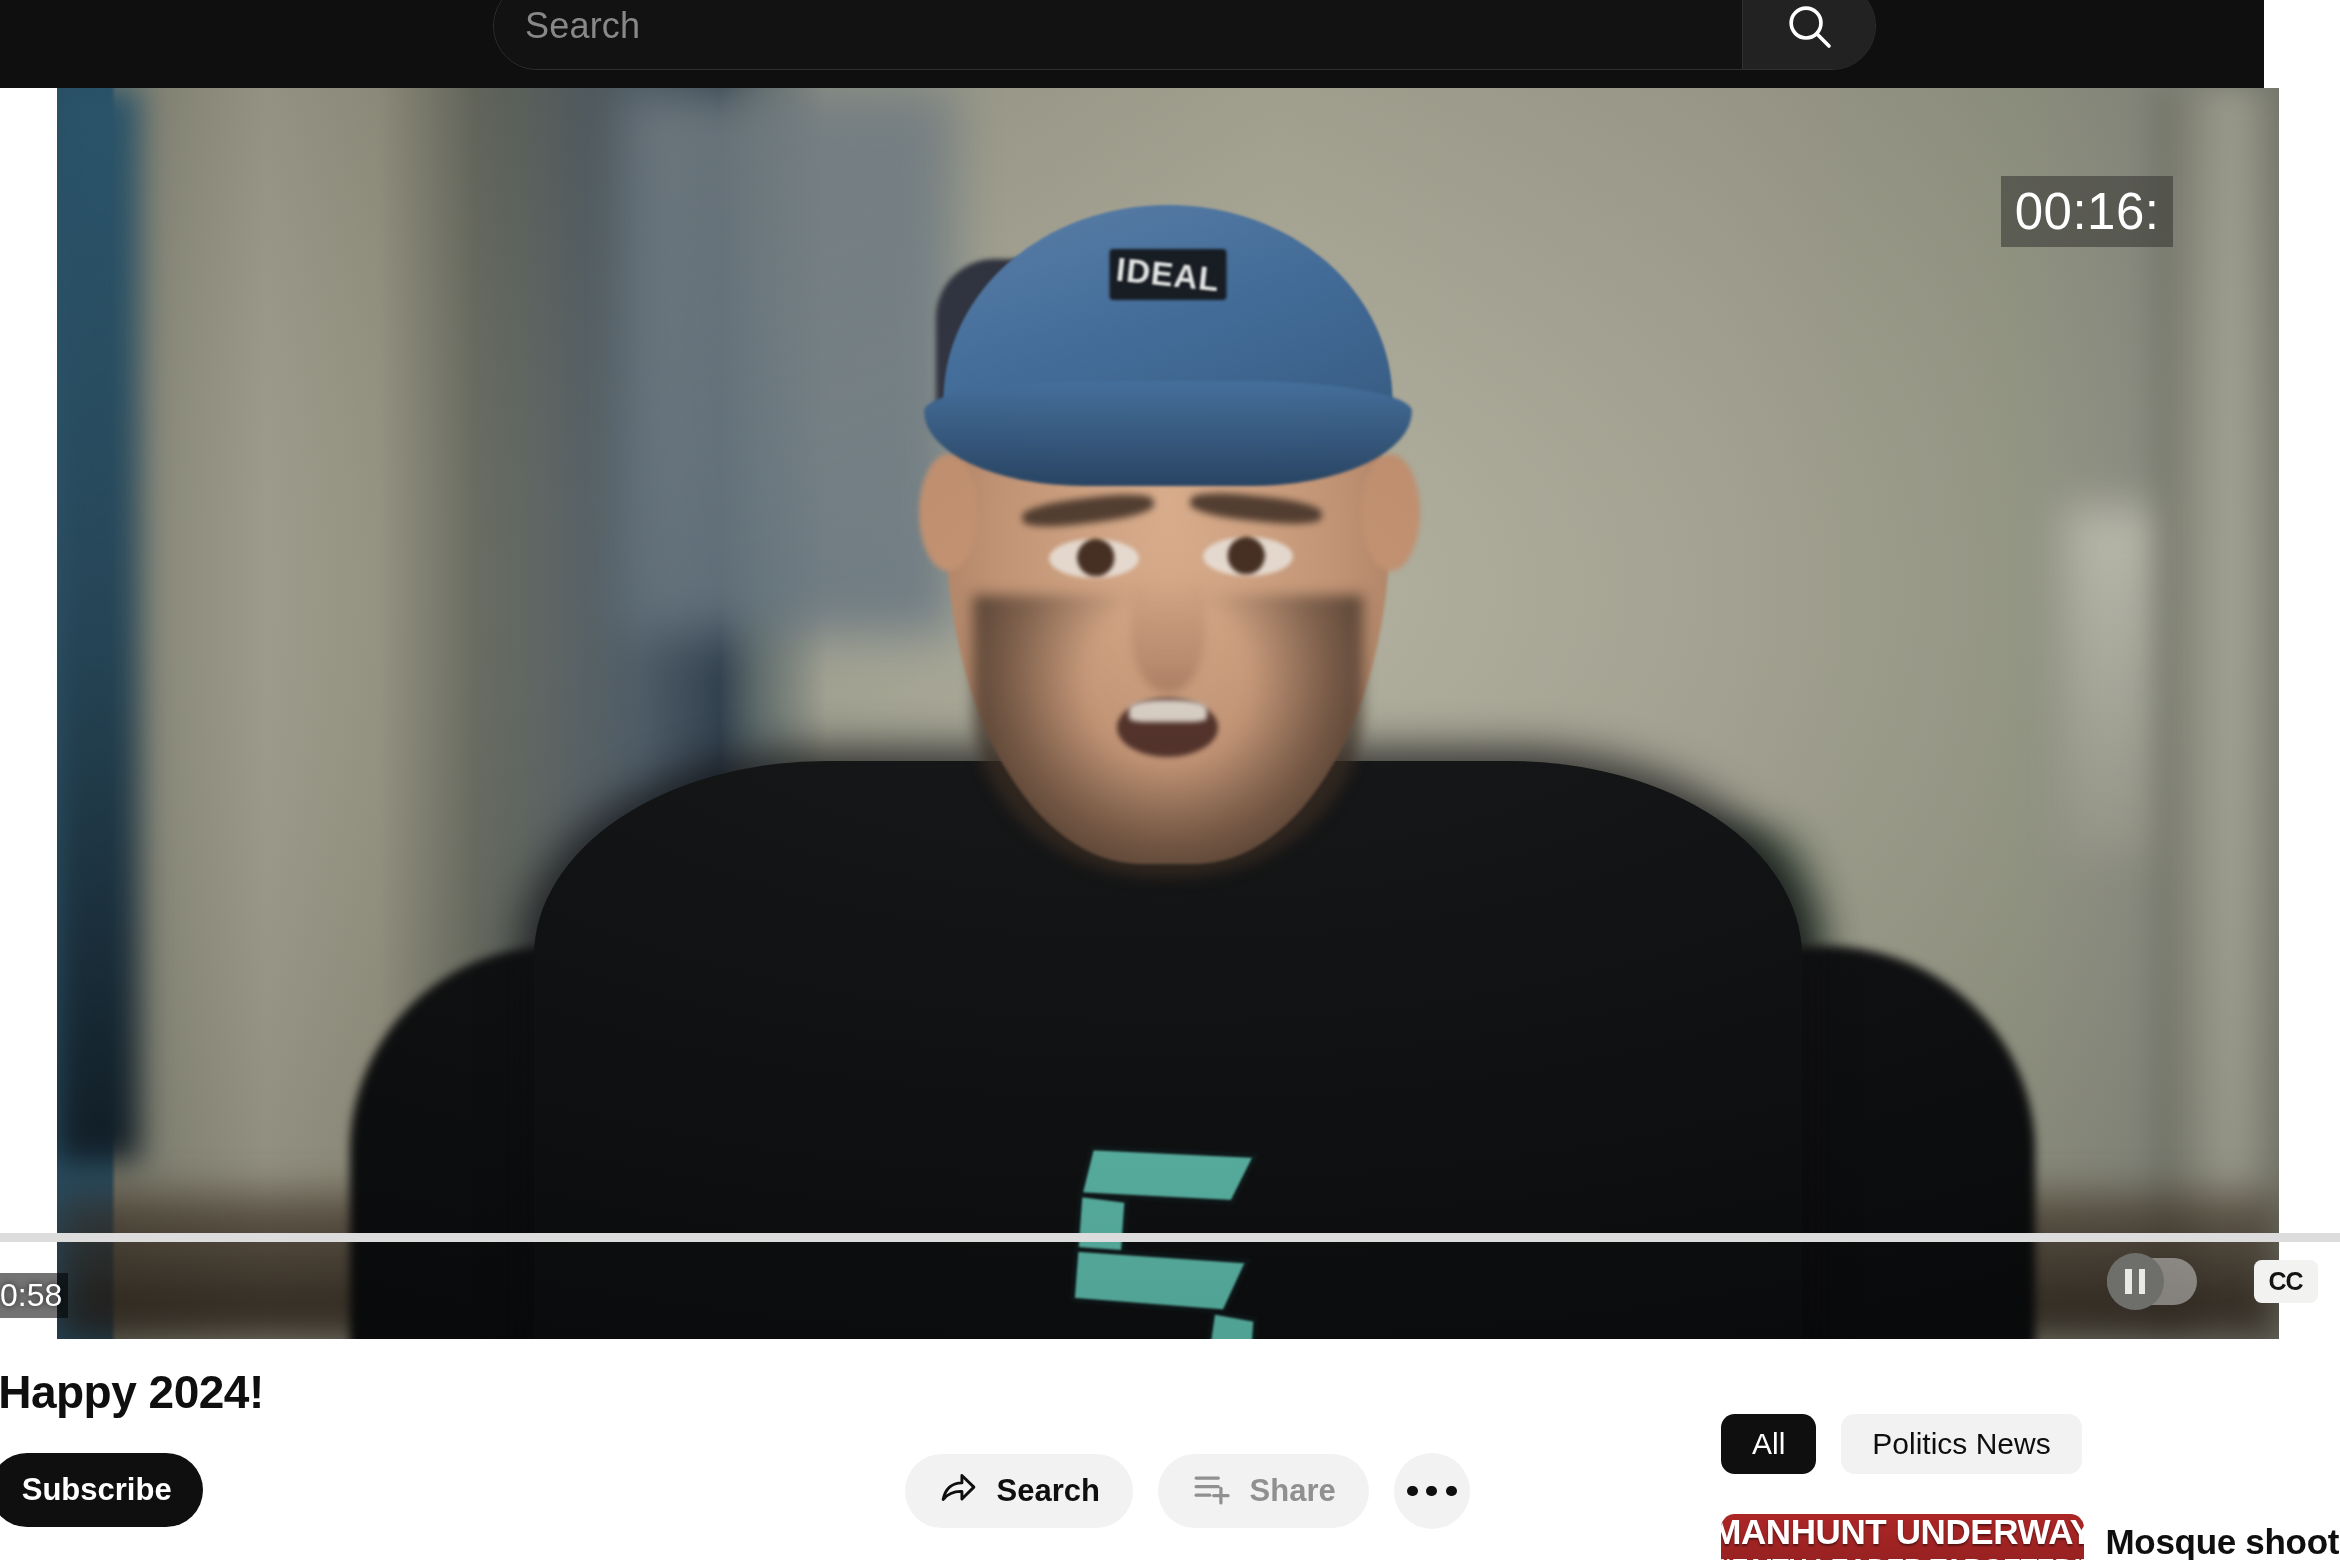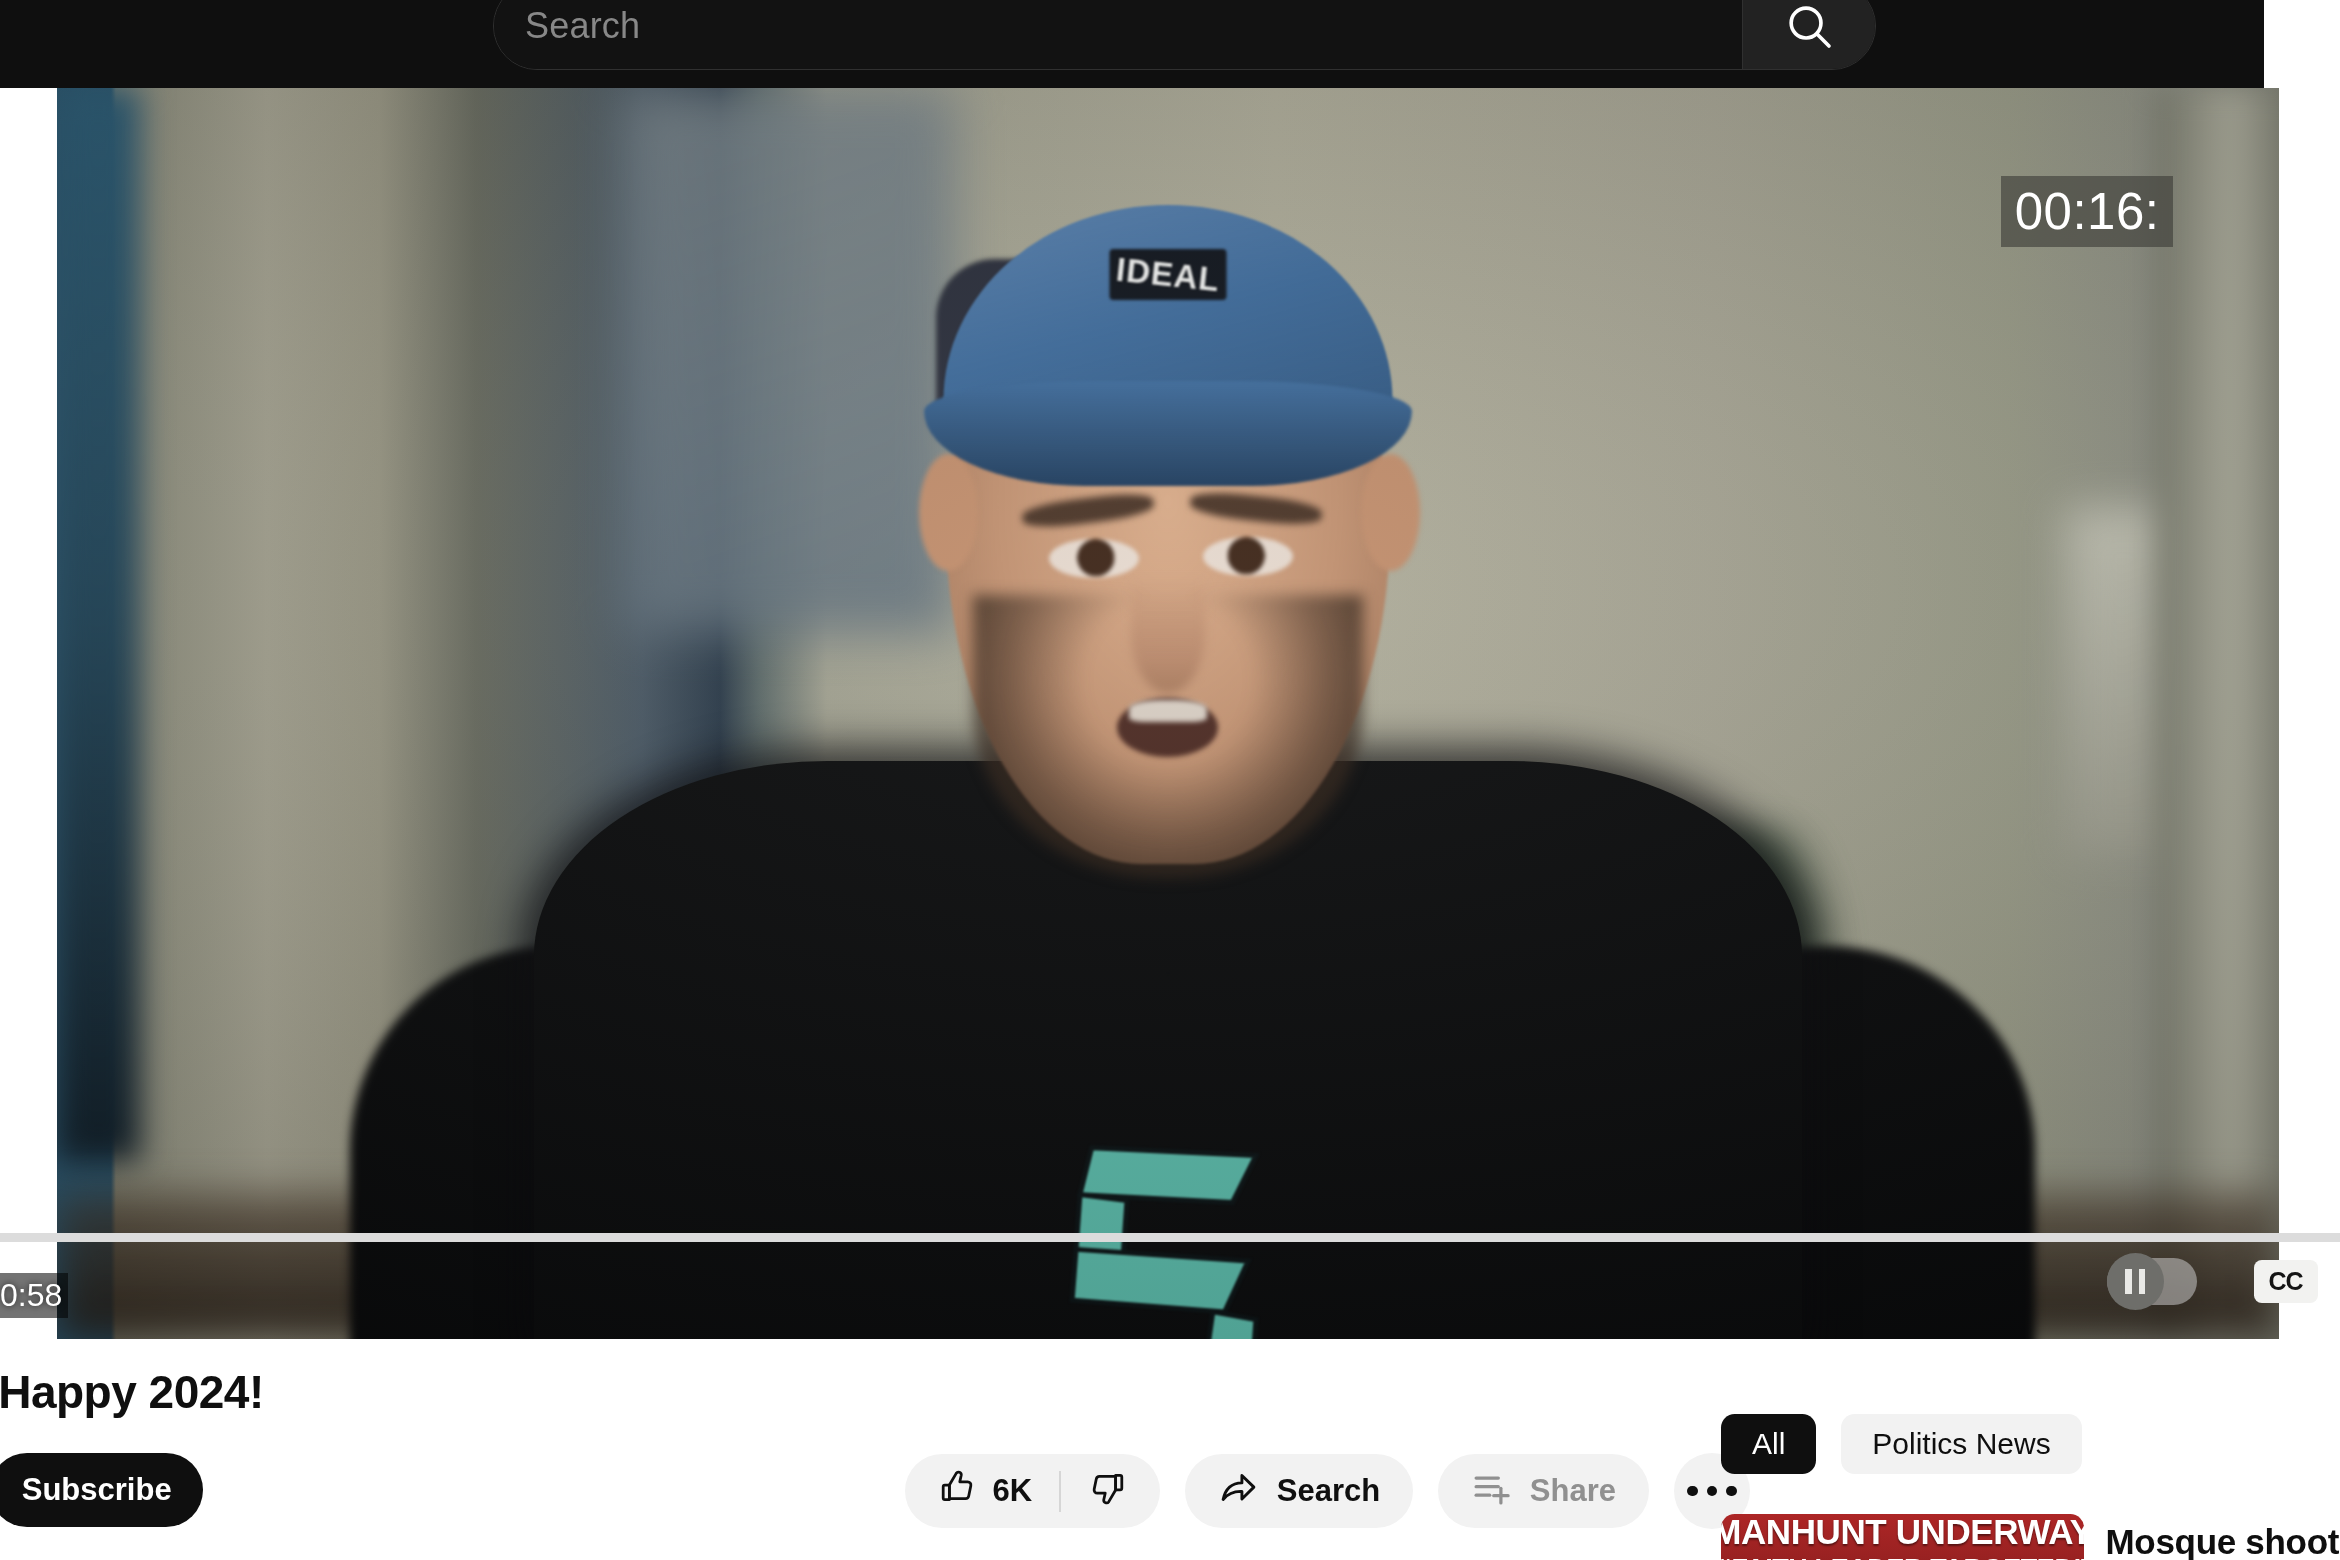--- a/index.html
+++ b/index.html
@@ -408,40 +408,20 @@
   <div class="content"></div>
 
   <div class="video-title">ncement Yet. Happy 2024!</div>
 
   <div class="subscribe-btn">
     <span>Subscribe</span>
   </div>
 
   <div class="actions">
 
-    <div class="pill like-group">
-      <div class="like-part">
-        <span>
-          <svg width="39" height="39" viewBox="0 0 24 24" fill="none" stroke="#0f0f0f" stroke-width="1.7" stroke-linejoin="round">
-            <path d="M7 10.5v9H4.2a1 1 0 0 1-1-1v-7a1 1 0 0 1 1-1H7z"></path>
-            <path d="M7 10.5l4.2-7.2a1.7 1.7 0 0 1 3.1 1.2l-.9 4h4.8a2 2 0 0 1 2 2.4l-1.3 6.3a2 2 0 0 1-2 1.6H7z"></path>
-          </svg>
-        </span>
-        <span>6K</span>
-      </div>
-      <div class="divider"></div>
-      <div class="dislike-part">
-        <span>
-          <svg width="39" height="39" viewBox="0 0 24 24" fill="none" stroke="#0f0f0f" stroke-width="1.7" stroke-linejoin="round">
-            <path d="M17 13.5v-9h2.8a1 1 0 0 1 1 1v7a1 1 0 0 1-1 1H17z"></path>
-            <path d="M17 13.5l-4.2 7.2a1.7 1.7 0 0 1-3.1-1.2l.9-4H5.8a2 2 0 0 1-2-2.4l1.3-6.3a2 2 0 0 1 2-1.6H17z"></path>
-          </svg>
-        </span>
-      </div>
-    </div>
 
     <div class="pill share-pill">
       <span>
         <svg width="41" height="41" viewBox="0 0 24 24" fill="none" stroke="#0f0f0f" stroke-width="1.7" stroke-linejoin="round" stroke-linecap="round">
           <path d="M3 19c1.5-7.2 6.3-9.6 11-9.7V5l7 6.8-7 6.9v-4.4c-4.6-.2-8.2 1.3-11 4.7z"></path>
         </svg>
       </span>
       <span>Search</span>
     </div>
 

